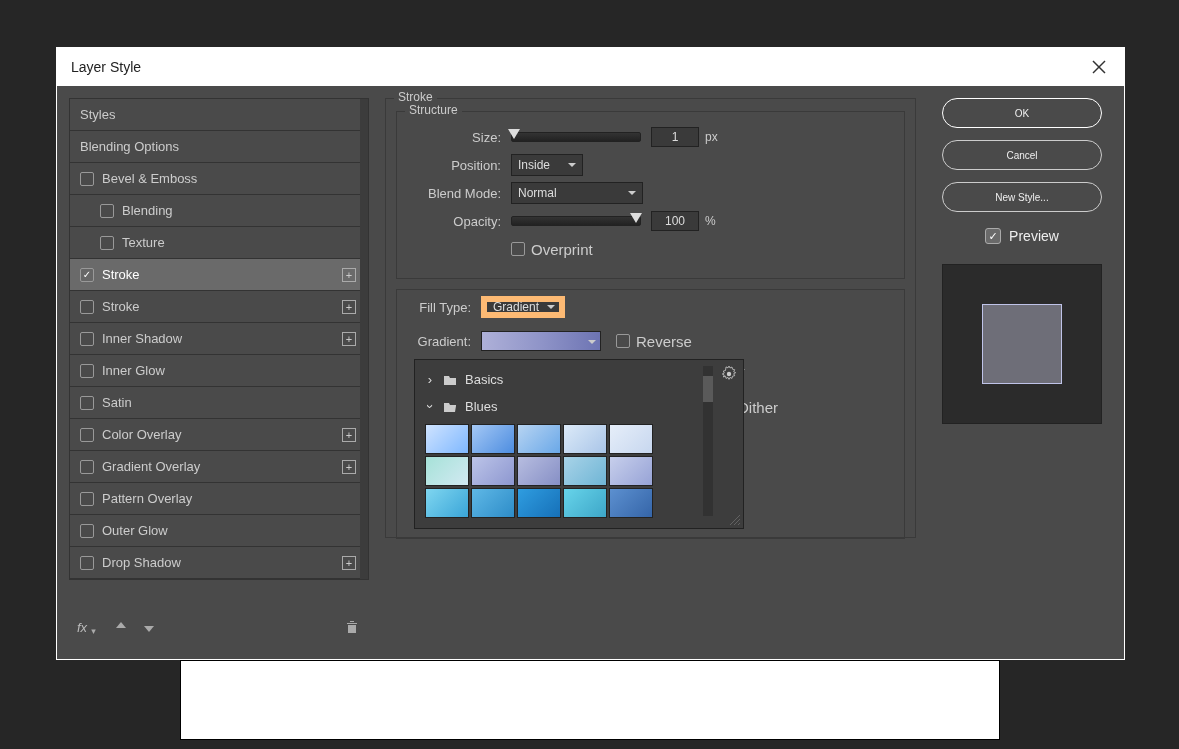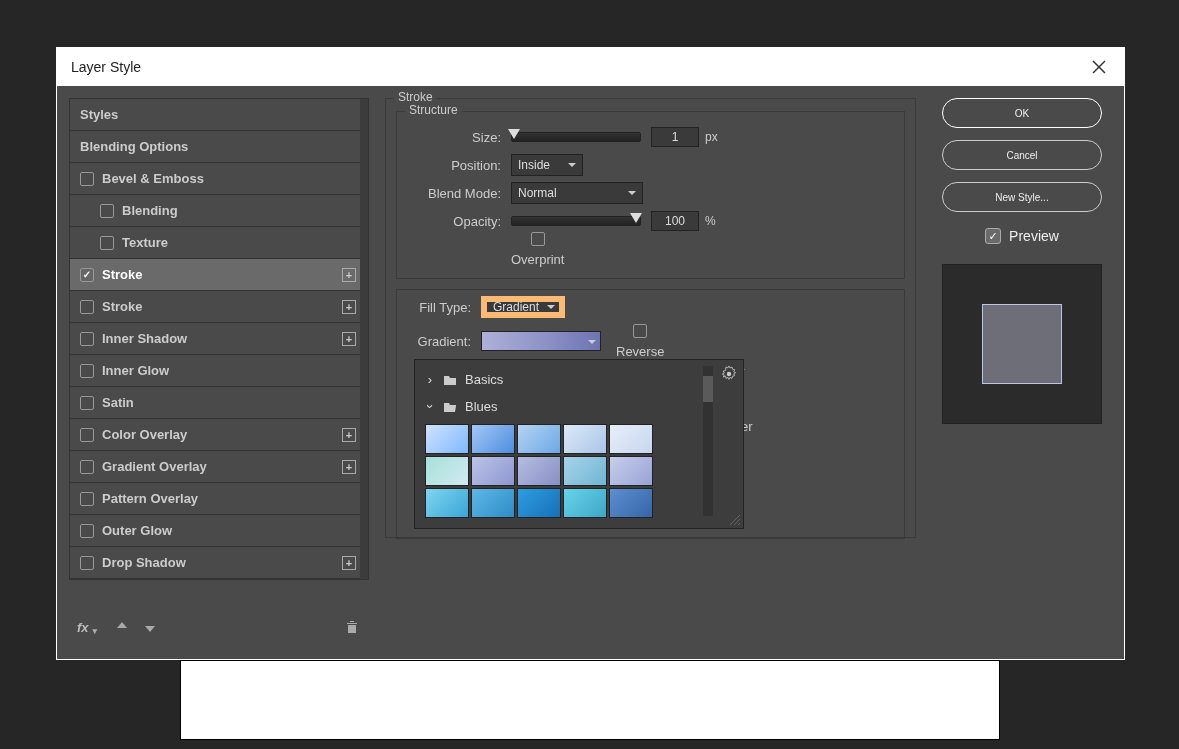--- a/index.html
+++ b/index.html
@@ -13,29 +13,29 @@
   .titlebar span { color: #222; font-size: 14px; }
   .close-x { width: 22px; height: 22px; display:flex; align-items:center; justify-content:center; cursor:pointer; }
   .close-x svg { width: 14px; height: 14px; stroke: #333; stroke-width: 1.5; }
 
   .body { display: flex; height: calc(100% - 38px); padding: 12px; gap: 16px; }
 
   
   .left-col { width: 300px; display:flex; flex-direction:column; }
   .styles-list { flex: 0 0 auto; border: 1px solid #333; background: #4a4a4a; position:relative; }
   .styles-list::after { content:""; position:absolute; right:0; top:0; width:8px; height:100%; background:#3c3c3c; }
-  .style-row { height: 32px; display:flex; align-items:center; padding: 0 10px; color:#ccc; font-size:13px; border-bottom:1px solid #333; position:relative; cursor:pointer;font-weight:bold; }
+  .style-row { height: 32px; display:flex; align-items:center; padding: 0 10px; color:#ccc; font-size:13px; border-bottom:1px solid #333; position:relative; cursor:pointer; }
   .style-row.indent { padding-left: 30px; }
   .style-row .chk { width:14px; height:14px; border:1px solid #999; border-radius:2px; margin-right:8px; display:flex; align-items:center; justify-content:center; background:#4a4a4a; }
   .style-row .chk.on { background:#666; }
   .style-row .chk.on::after { content:"✓"; color:#fff; font-size:10px; }
   .style-row.selected { background: #6a6a6a; color:#fff; }
   .style-row .plus { position:absolute; right:12px; width:14px; height:14px; border:1px solid #aaa; display:flex; align-items:center; justify-content:center; font-size:11px; color:#ccc; }
 
-  .left-footer { margin-top:auto; height:40px; display:flex; align-items:center; gap:10px; padding:0 8px; color:#aaa;font-weight:bold; }
+  .left-footer { margin-top:auto; height:40px; display:flex; align-items:center; gap:10px; padding:0 8px; color:#aaa; }
   .left-footer .fx { font-style:italic; font-size:13px; color:#bbb; }
   .left-footer .arrow, .left-footer .trash { width:18px; height:18px; display:flex; align-items:center; justify-content:center; }
   .left-footer svg { width:14px; height:14px; fill:#aaa; }
   .left-footer .spacer { flex:1; }
 
   
   .mid { flex:1; position:relative; }
   .group-label { position:absolute; top:-9px; left:8px; background:#4a4a4a; color:#ccc; font-size:12px; padding:0 4px; }
 
   .inner-group { border:1px solid #3a3a3a; padding:10px 14px 14px; margin-top:4px; position:relative; }
@@ -45,21 +45,21 @@
   .slider { position:relative; width:130px; height:10px; background:linear-gradient(#333,#222); border:1px solid #222; border-radius:2px; margin-right:10px; }
   .slider .thumb { position:absolute; top:-4px; width:0; height:0; border-left:6px solid transparent; border-right:6px solid transparent; border-top:10px solid #ddd; }
   .numbox { width:48px; height:20px; background:#3a3a3a; border:1px solid #222; color:#ddd; font-size:12px; text-align:center; }
   .unit { color:#ccc; font-size:12px; margin-left:6px; }
 
   .select { height:22px; background:#3a3a3a; border:1px solid #222; color:#ddd; font-size:12px; padding:0 6px; display:flex; align-items:center; gap:8px; cursor:pointer; }
   .select.red { border:6px solid #fdba74; }
   .caret { margin-left:auto; }
   .caret svg { width:8px; height:8px; fill:#ccc; }
 
-  .chkline { display:flex; align-items:center; gap:6px; color:#ccc; font-size:13px;flex-direction:column; }
+  .chkline { display:flex; align-items:center; gap:6px; color:#ccc; font-size:15px; }
   .chkbox { width:14px; height:14px; border:1px solid #999; border-radius:2px; background:#4a4a4a; }
 
   .gradient-swatch { width:120px; height:20px; background:linear-gradient(90deg,#aeb0d8,#8f94c8,#6d74b3); border:1px solid #222; display:flex; align-items:center; }
   .gradient-swatch .caret { margin-left:auto; margin-right:4px; }
 
   
   .picker { position:absolute; left:28px; top:260px; width:330px; background:#3d3d3d; border:1px solid #222; padding:6px; }
   .picker-top { display:flex; align-items:flex-start; }
   .picker-list { flex:1; }
   .folder-row { display:flex; align-items:center; gap:8px; color:#ddd; font-size:13px; padding:6px 4px; cursor:pointer; }

